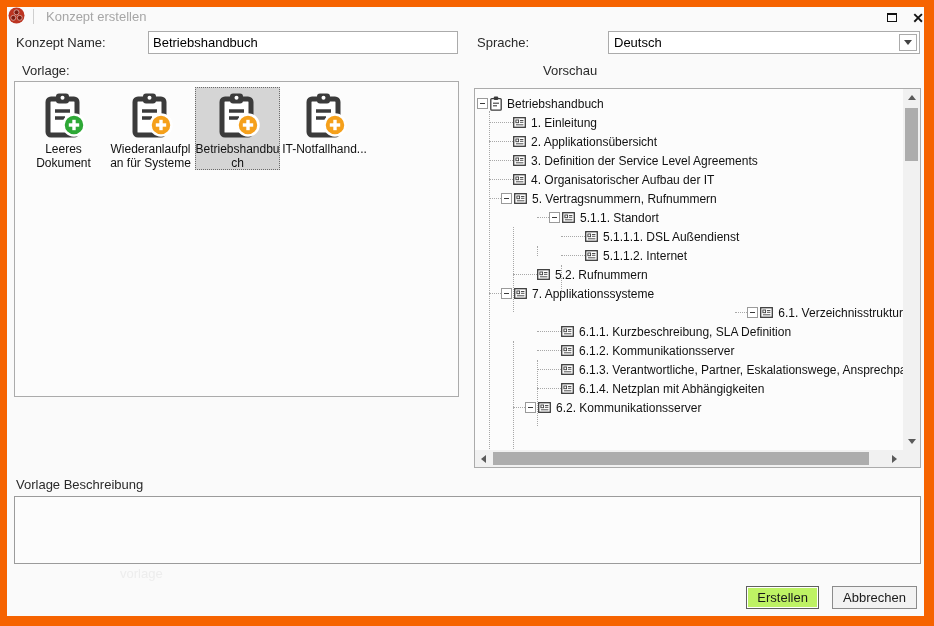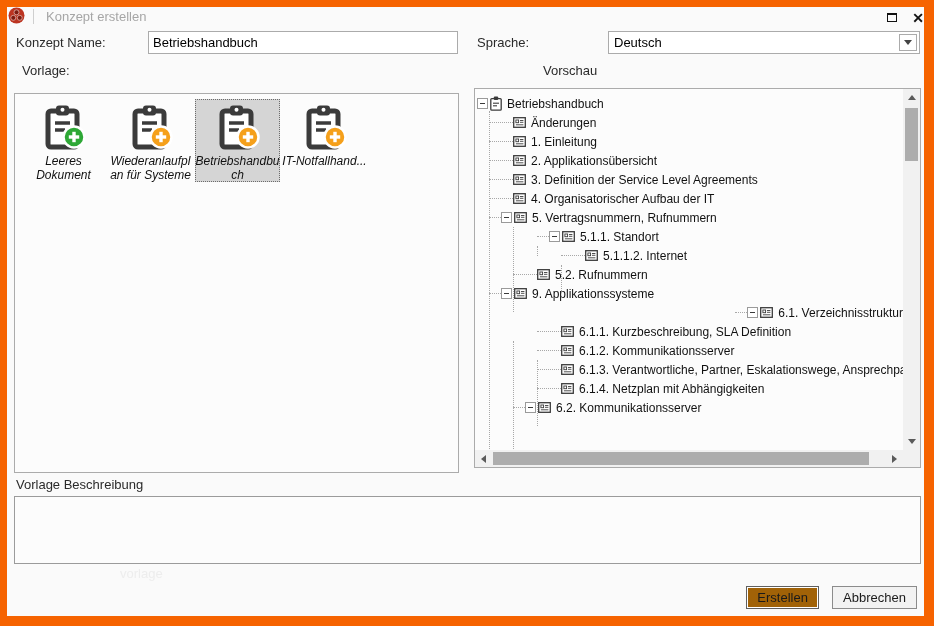--- a/index.html
+++ b/index.html
@@ -36,21 +36,21 @@
     border:1px solid #ABABAB; background:#FFFFFF; display:flex; align-items:center;
   }
   .combo-value { flex:1; font-size:13px; color:#000; padding-left:5px; }
   .combo-btn {
     width:18px; height:17px; margin-right:2px; border:1px solid #ABABAB;
     display:flex; align-items:center; justify-content:center; background:#FFFFFF;
   }
   .arrow-down { width:0; height:0; border-left:4px solid transparent; border-right:4px solid transparent; border-top:5px solid #444; }
   
   .panel { position:absolute; border:1px solid #ABABAB; background:#FCFCFC; }
-  .panel-templates { left:7px; top:86px; width:445px; height:380px;font-style:italic; }
+  .panel-templates { left:7px; top:74px; width:445px; height:316px; }
   .panel-preview  { left:467px; top:81px; width:447px; height:380px; overflow:hidden; }
   
   .tpl-list { display:flex; gap:2px; padding:5px 0 0 6px; }
   .tpl-item { width:85px; height:83px; padding-top:5px; text-align:center; cursor:default; }
   .tpl-item.selected { background:#D5D5D5; outline:1px dotted #6B6B6B; outline-offset:-1px; }
   .tpl-icon { width:48px; height:48px; margin:0 auto; display:block; }
   .tpl-label { margin-top:2px; font-size:12px; line-height:14px; color:#111; overflow-wrap:break-word; word-break:break-word; }
   .tpl-item.nowrap .tpl-label { white-space:nowrap; overflow:hidden; }
   
   .tree { position:absolute; left:0; top:0; right:17px; bottom:17px; overflow:hidden; padding-top:5px; }
@@ -87,21 +87,21 @@
     position:absolute; left:7px; top:489px; width:907px; height:68px;
     border:1px solid #9B9B9B; background:#FCFCFC; font-size:13px; color:#111; padding:3px 5px;
   }
   .watermark { position:absolute; left:113px; top:559px; font-size:13px; color:#EDEDED; }
   .btn-row { position:absolute; right:7px; top:579px; display:flex; gap:13px; }
   .dlg-btn {
     height:23px; min-width:73px; padding:0 10px; font-family:"Liberation Sans",sans-serif;
     font-size:13px; color:#1A1A1A; background:#F2F2F2; border:1px solid #8B8B8B;
     display:flex; align-items:center; justify-content:center; cursor:default;
   }
-  .dlg-btn.default { border-color:#5F5F5F; box-shadow: inset 0 0 0 1px #FFFFFF; background:#a16207; }
+  .dlg-btn.default { border-color:#5F5F5F; box-shadow: inset 0 0 0 1px #FFFFFF; background:#bef264; }
 </style>
 </head>
 <body>
 
 <div class="window">
 
   <div class="titlebar">
     <svg class="app-icon" viewBox="0 0 17 17">
       <circle cx="8.5" cy="8.5" r="8" fill="#BC3421"></circle>
       <circle cx="8.5" cy="5.3" r="2.5" fill="#7E1B10" stroke="#E8C6C0" stroke-width="0.7"></circle>
@@ -211,32 +211,20 @@
         <div class="tree-row" style="padding-left: 14px;">
     <span class="stub stub24"></span>
 
     <svg class="node-icon icon-chapter" width="13" height="13" viewBox="0 0 13 13">
       <rect x="0.7" y="1.7" width="11.6" height="9.6" fill="#FFF" stroke="#3B3B3B" stroke-width="1.3"></rect>
       <rect x="2.9" y="4" width="2.7" height="2.7" fill="none" stroke="#3B3B3B" stroke-width="0.9"></rect>
       <line x1="7" y1="4.5" x2="10.4" y2="4.5" stroke="#3B3B3B" stroke-width="0.9"></line>
       <line x1="7" y1="6.3" x2="10.4" y2="6.3" stroke="#3B3B3B" stroke-width="0.9"></line>
       <line x1="2.9" y1="8.8" x2="10.4" y2="8.8" stroke="#3B3B3B" stroke-width="0.9"></line>
     </svg>
-    <span class="tree-label">Änderungen</span>
-  </div>
-        <div class="tree-row" style="padding-left: 14px;">
-    <span class="stub stub24"></span>
-
-    <svg class="node-icon icon-chapter" width="13" height="13" viewBox="0 0 13 13">
-      <rect x="0.7" y="1.7" width="11.6" height="9.6" fill="#FFF" stroke="#3B3B3B" stroke-width="1.3"></rect>
-      <rect x="2.9" y="4" width="2.7" height="2.7" fill="none" stroke="#3B3B3B" stroke-width="0.9"></rect>
-      <line x1="7" y1="4.5" x2="10.4" y2="4.5" stroke="#3B3B3B" stroke-width="0.9"></line>
-      <line x1="7" y1="6.3" x2="10.4" y2="6.3" stroke="#3B3B3B" stroke-width="0.9"></line>
-      <line x1="2.9" y1="8.8" x2="10.4" y2="8.8" stroke="#3B3B3B" stroke-width="0.9"></line>
-    </svg>
     <span class="tree-label">1. Einleitung</span>
   </div>
         <div class="tree-row" style="padding-left: 14px;">
     <span class="stub stub24"></span>
 
     <svg class="node-icon icon-chapter" width="13" height="13" viewBox="0 0 13 13">
       <rect x="0.7" y="1.7" width="11.6" height="9.6" fill="#FFF" stroke="#3B3B3B" stroke-width="1.3"></rect>
       <rect x="2.9" y="4" width="2.7" height="2.7" fill="none" stroke="#3B3B3B" stroke-width="0.9"></rect>
       <line x1="7" y1="4.5" x2="10.4" y2="4.5" stroke="#3B3B3B" stroke-width="0.9"></line>
       <line x1="7" y1="6.3" x2="10.4" y2="6.3" stroke="#3B3B3B" stroke-width="0.9"></line>
@@ -297,20 +285,32 @@
         <div class="tree-row" style="padding-left: 86px;">
     <span class="stub stub24"></span>
 
     <svg class="node-icon icon-chapter" width="13" height="13" viewBox="0 0 13 13">
       <rect x="0.7" y="1.7" width="11.6" height="9.6" fill="#FFF" stroke="#3B3B3B" stroke-width="1.3"></rect>
       <rect x="2.9" y="4" width="2.7" height="2.7" fill="none" stroke="#3B3B3B" stroke-width="0.9"></rect>
       <line x1="7" y1="4.5" x2="10.4" y2="4.5" stroke="#3B3B3B" stroke-width="0.9"></line>
       <line x1="7" y1="6.3" x2="10.4" y2="6.3" stroke="#3B3B3B" stroke-width="0.9"></line>
       <line x1="2.9" y1="8.8" x2="10.4" y2="8.8" stroke="#3B3B3B" stroke-width="0.9"></line>
     </svg>
+    <span class="tree-label">5.1.1.1. DSL Außendienst</span>
+  </div>
+        <div class="tree-row" style="padding-left: 86px;">
+    <span class="stub stub24"></span>
+
+    <svg class="node-icon icon-chapter" width="13" height="13" viewBox="0 0 13 13">
+      <rect x="0.7" y="1.7" width="11.6" height="9.6" fill="#FFF" stroke="#3B3B3B" stroke-width="1.3"></rect>
+      <rect x="2.9" y="4" width="2.7" height="2.7" fill="none" stroke="#3B3B3B" stroke-width="0.9"></rect>
+      <line x1="7" y1="4.5" x2="10.4" y2="4.5" stroke="#3B3B3B" stroke-width="0.9"></line>
+      <line x1="7" y1="6.3" x2="10.4" y2="6.3" stroke="#3B3B3B" stroke-width="0.9"></line>
+      <line x1="2.9" y1="8.8" x2="10.4" y2="8.8" stroke="#3B3B3B" stroke-width="0.9"></line>
+    </svg>
     <span class="tree-label">5.1.1.2. Internet</span>
   </div>
         <div class="tree-row" style="padding-left: 38px;">
     <span class="stub stub24"></span>
 
     <svg class="node-icon icon-chapter" width="13" height="13" viewBox="0 0 13 13">
       <rect x="0.7" y="1.7" width="11.6" height="9.6" fill="#FFF" stroke="#3B3B3B" stroke-width="1.3"></rect>
       <rect x="2.9" y="4" width="2.7" height="2.7" fill="none" stroke="#3B3B3B" stroke-width="0.9"></rect>
       <line x1="7" y1="4.5" x2="10.4" y2="4.5" stroke="#3B3B3B" stroke-width="0.9"></line>
       <line x1="7" y1="6.3" x2="10.4" y2="6.3" stroke="#3B3B3B" stroke-width="0.9"></line>
@@ -322,21 +322,21 @@
     <span class="stub stub12"></span>
     <span class="expander"></span>
 
     <svg class="node-icon icon-chapter" width="13" height="13" viewBox="0 0 13 13">
       <rect x="0.7" y="1.7" width="11.6" height="9.6" fill="#FFF" stroke="#3B3B3B" stroke-width="1.3"></rect>
       <rect x="2.9" y="4" width="2.7" height="2.7" fill="none" stroke="#3B3B3B" stroke-width="0.9"></rect>
       <line x1="7" y1="4.5" x2="10.4" y2="4.5" stroke="#3B3B3B" stroke-width="0.9"></line>
       <line x1="7" y1="6.3" x2="10.4" y2="6.3" stroke="#3B3B3B" stroke-width="0.9"></line>
       <line x1="2.9" y1="8.8" x2="10.4" y2="8.8" stroke="#3B3B3B" stroke-width="0.9"></line>
     </svg>
-    <span class="tree-label">9. Applikationssysteme</span>
+    <span class="tree-label">7. Applikationssysteme</span>
   </div>
         <div class="tree-row" style="padding-left: 38px; justify-content: flex-end;">
     <span class="stub stub12"></span>
     <span class="expander"></span>
 
     <svg class="node-icon icon-chapter" width="13" height="13" viewBox="0 0 13 13">
       <rect x="0.7" y="1.7" width="11.6" height="9.6" fill="#FFF" stroke="#3B3B3B" stroke-width="1.3"></rect>
       <rect x="2.9" y="4" width="2.7" height="2.7" fill="none" stroke="#3B3B3B" stroke-width="0.9"></rect>
       <line x1="7" y1="4.5" x2="10.4" y2="4.5" stroke="#3B3B3B" stroke-width="0.9"></line>
       <line x1="7" y1="6.3" x2="10.4" y2="6.3" stroke="#3B3B3B" stroke-width="0.9"></line>

